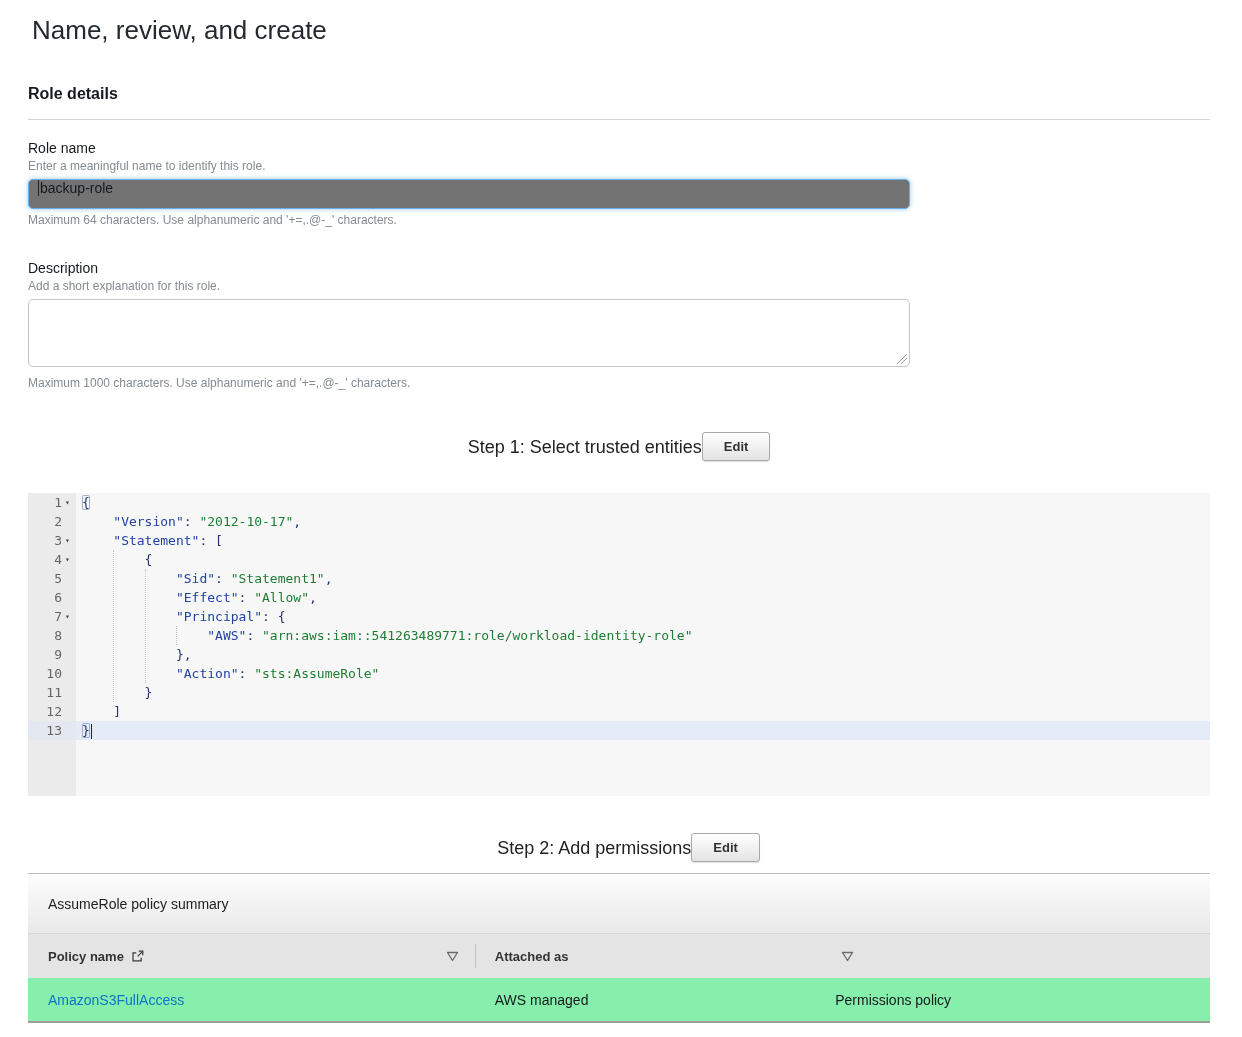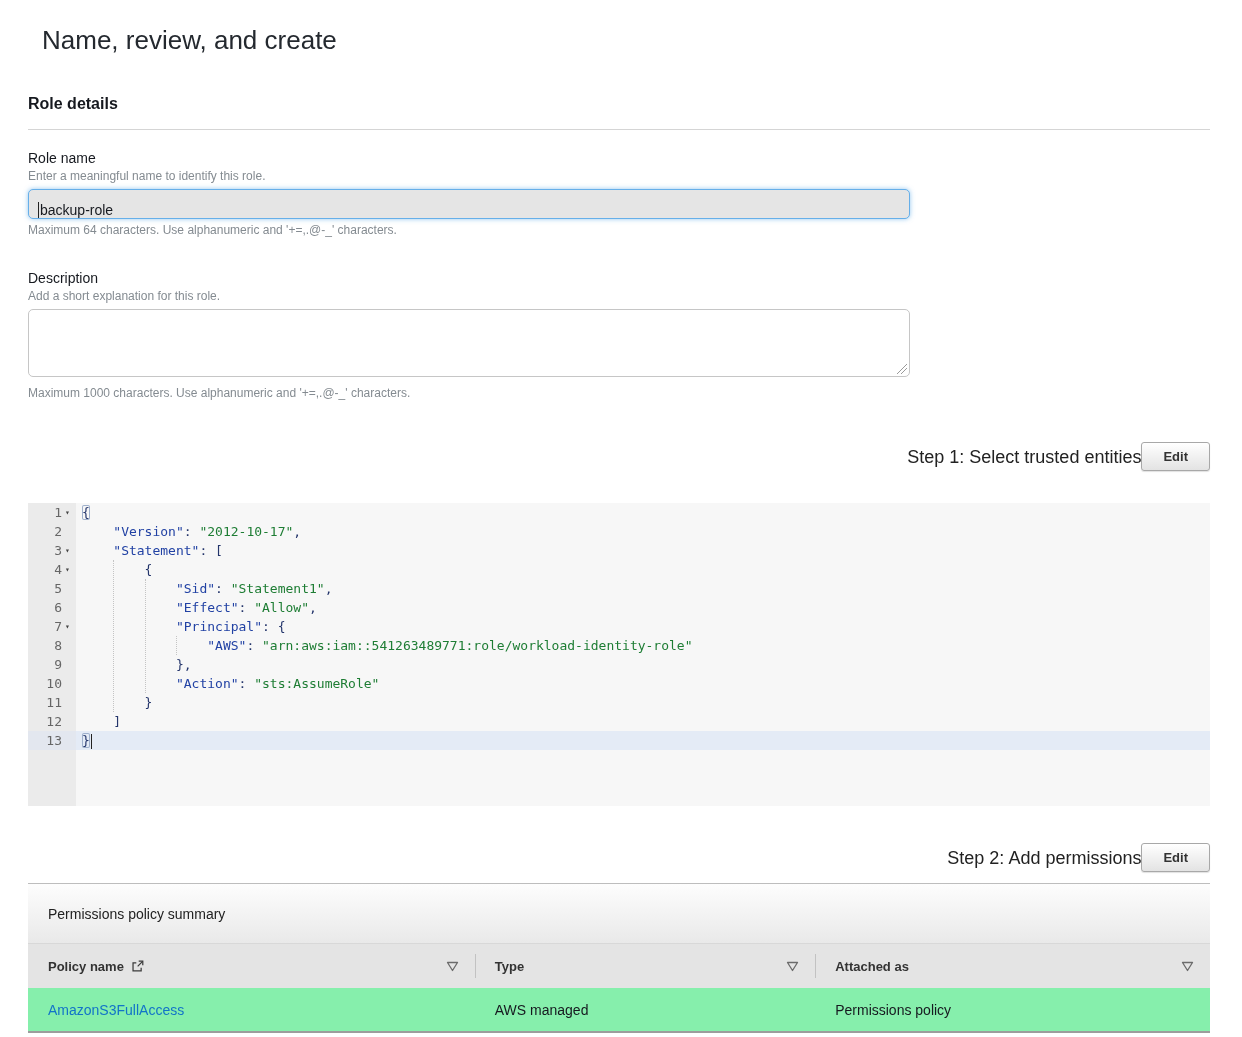--- a/index.html
+++ b/index.html
@@ -7,39 +7,39 @@
     --focus-border:#66afe9;
     --code-key:#2242a4;
     --code-string:#1e7d34;
     --code-punct:#24356b;
     --active-line:#e4ebf6;
   }
   *{box-sizing:border-box;}
   body{margin:0;background:#fff;color:#16191f;font-family:"Liberation Sans",sans-serif;}
   .page{width:1242px;padding:10px 32px 20px 28px;}
 
-  .page-title{font-size:26px;font-weight:400;margin:14px;line-height:32px;color:#24292f;}
+  .page-title{font-size:26px;font-weight:400;margin:4px;line-height:32px;color:#24292f;}
   .section-heading{font-size:16px;font-weight:700;margin:38px 0 0 0;line-height:20px;}
   .rule{border:none;border-top:1px solid #d5d5d5;margin:15px 0 0 0;}
 
   .field-label{font-size:14px;line-height:17px;margin-top:20px;}
   .field-help{font-size:12px;line-height:14px;color:#848b91;margin-top:2px;}
   .field-constraint{font-size:12px;line-height:14px;color:#848b91;margin-top:4px;}
 
   .text-input{width:882px;height:30px;margin-top:6px;border:1px solid var(--focus-border);
-    border-radius:5px;box-shadow:0 0 5px rgba(102,175,233,.7);display:flex;align-items:flex-end;
-    padding:0 9px;font-size:14px;background:#e5e5e5;}
+    border-radius:5px;box-shadow:0 0 5px rgba(102,175,233,.7);display:flex;align-items:flex-start;
+    padding:0 9px;font-size:14px;background:#737373;}
   .input-caret{display:inline-block;width:0;height:16px;border-left:1px solid #222;margin-right:1px;}
 
   .textarea-box{width:882px;height:68px;margin-top:6px;border:1px solid #c6c6c6;border-radius:5px;
     position:relative;background:#fff;}
   .resize-handle{position:absolute;right:2px;bottom:2px;width:10px;height:10px;
     background:linear-gradient(135deg,transparent 0 46%,#9a9a9a 46% 54%,transparent 54% 66%,#9a9a9a 66% 74%,transparent 74%);}
 
-  .step-row{display:flex;justify-content:flex-end;align-items:center;margin-top:42px;}
+  .step-row{display:flex;justify-content:center;align-items:center;margin-top:42px;}
   .step-row.second{margin-top:37px;margin-left:19px;}
   .step-heading{font-size:18px;font-weight:400;margin:0;line-height:24px;color:#222;}
   .btn{font-family:"Liberation Sans",sans-serif;font-size:13px;font-weight:700;color:#333;
     background:linear-gradient(#ffffff,#e3e3e3);border:1px solid #a8a8a8;border-radius:3px;
     padding:6px 21px;box-shadow:0 1px 1px rgba(0,0,0,.12);cursor:pointer;}
 
   .editor{margin-top:32px;height:303px;background:#f7f7f7;position:relative;overflow:hidden;
     font-family:"DejaVu Sans Mono",monospace;font-size:13px;line-height:19px;}
   .gutter-bg{position:absolute;left:0;top:0;bottom:0;width:48px;background:#ebebeb;z-index:0;}
   .guide{position:absolute;width:0;border-left:1px dotted #c4c4c4;z-index:1;}
@@ -205,43 +205,35 @@
         </div>
       </div>
   </div>
 
   <div class="step-row second">
     <h3 class="step-heading">Step 2: Add permissions</h3>
     <button class="btn">Edit</button>
   </div>
 
   <div class="panel">
-    <div class="panel-header">Permissions policy summary</div>
+    <div class="panel-header">AssumeRole policy summary</div>
     <div class="thead" id="policy-table-head">
         <div class="th col-0">
           <span class="th-label">
             <span>Policy name</span>
             <svg width="13" height="13" viewBox="0 0 16 16">
               <path d="M6.5 3.5H2.5v10h10v-4" fill="none" stroke="#3a3a3a" stroke-width="1.5"></path>
               <path d="M9.5 1.5h5v5" fill="none" stroke="#3a3a3a" stroke-width="1.5"></path>
               <path d="M14 2L8.2 7.8" fill="none" stroke="#3a3a3a" stroke-width="1.5"></path>
             </svg>
           </span>
           <svg width="13" height="11" viewBox="0 0 13 11">
             <path d="M1.5 1.5h10L6.5 9.5z" fill="none" stroke="#6b6b6b" stroke-width="1.3" stroke-linejoin="round"></path>
           </svg>
         </div>
-        <div class="th col-1">
-          <span class="th-label">
-            <span>Type</span>
-          </span>
-          <svg width="13" height="11" viewBox="0 0 13 11">
-            <path d="M1.5 1.5h10L6.5 9.5z" fill="none" stroke="#6b6b6b" stroke-width="1.3" stroke-linejoin="round"></path>
-          </svg>
-        </div>
         <div class="th col-2">
           <span class="th-label">
             <span>Attached as</span>
           </span>
           <svg width="13" height="11" viewBox="0 0 13 11">
             <path d="M1.5 1.5h10L6.5 9.5z" fill="none" stroke="#6b6b6b" stroke-width="1.3" stroke-linejoin="round"></path>
           </svg>
         </div>
       </div>
     <div id="policy-table-body">

